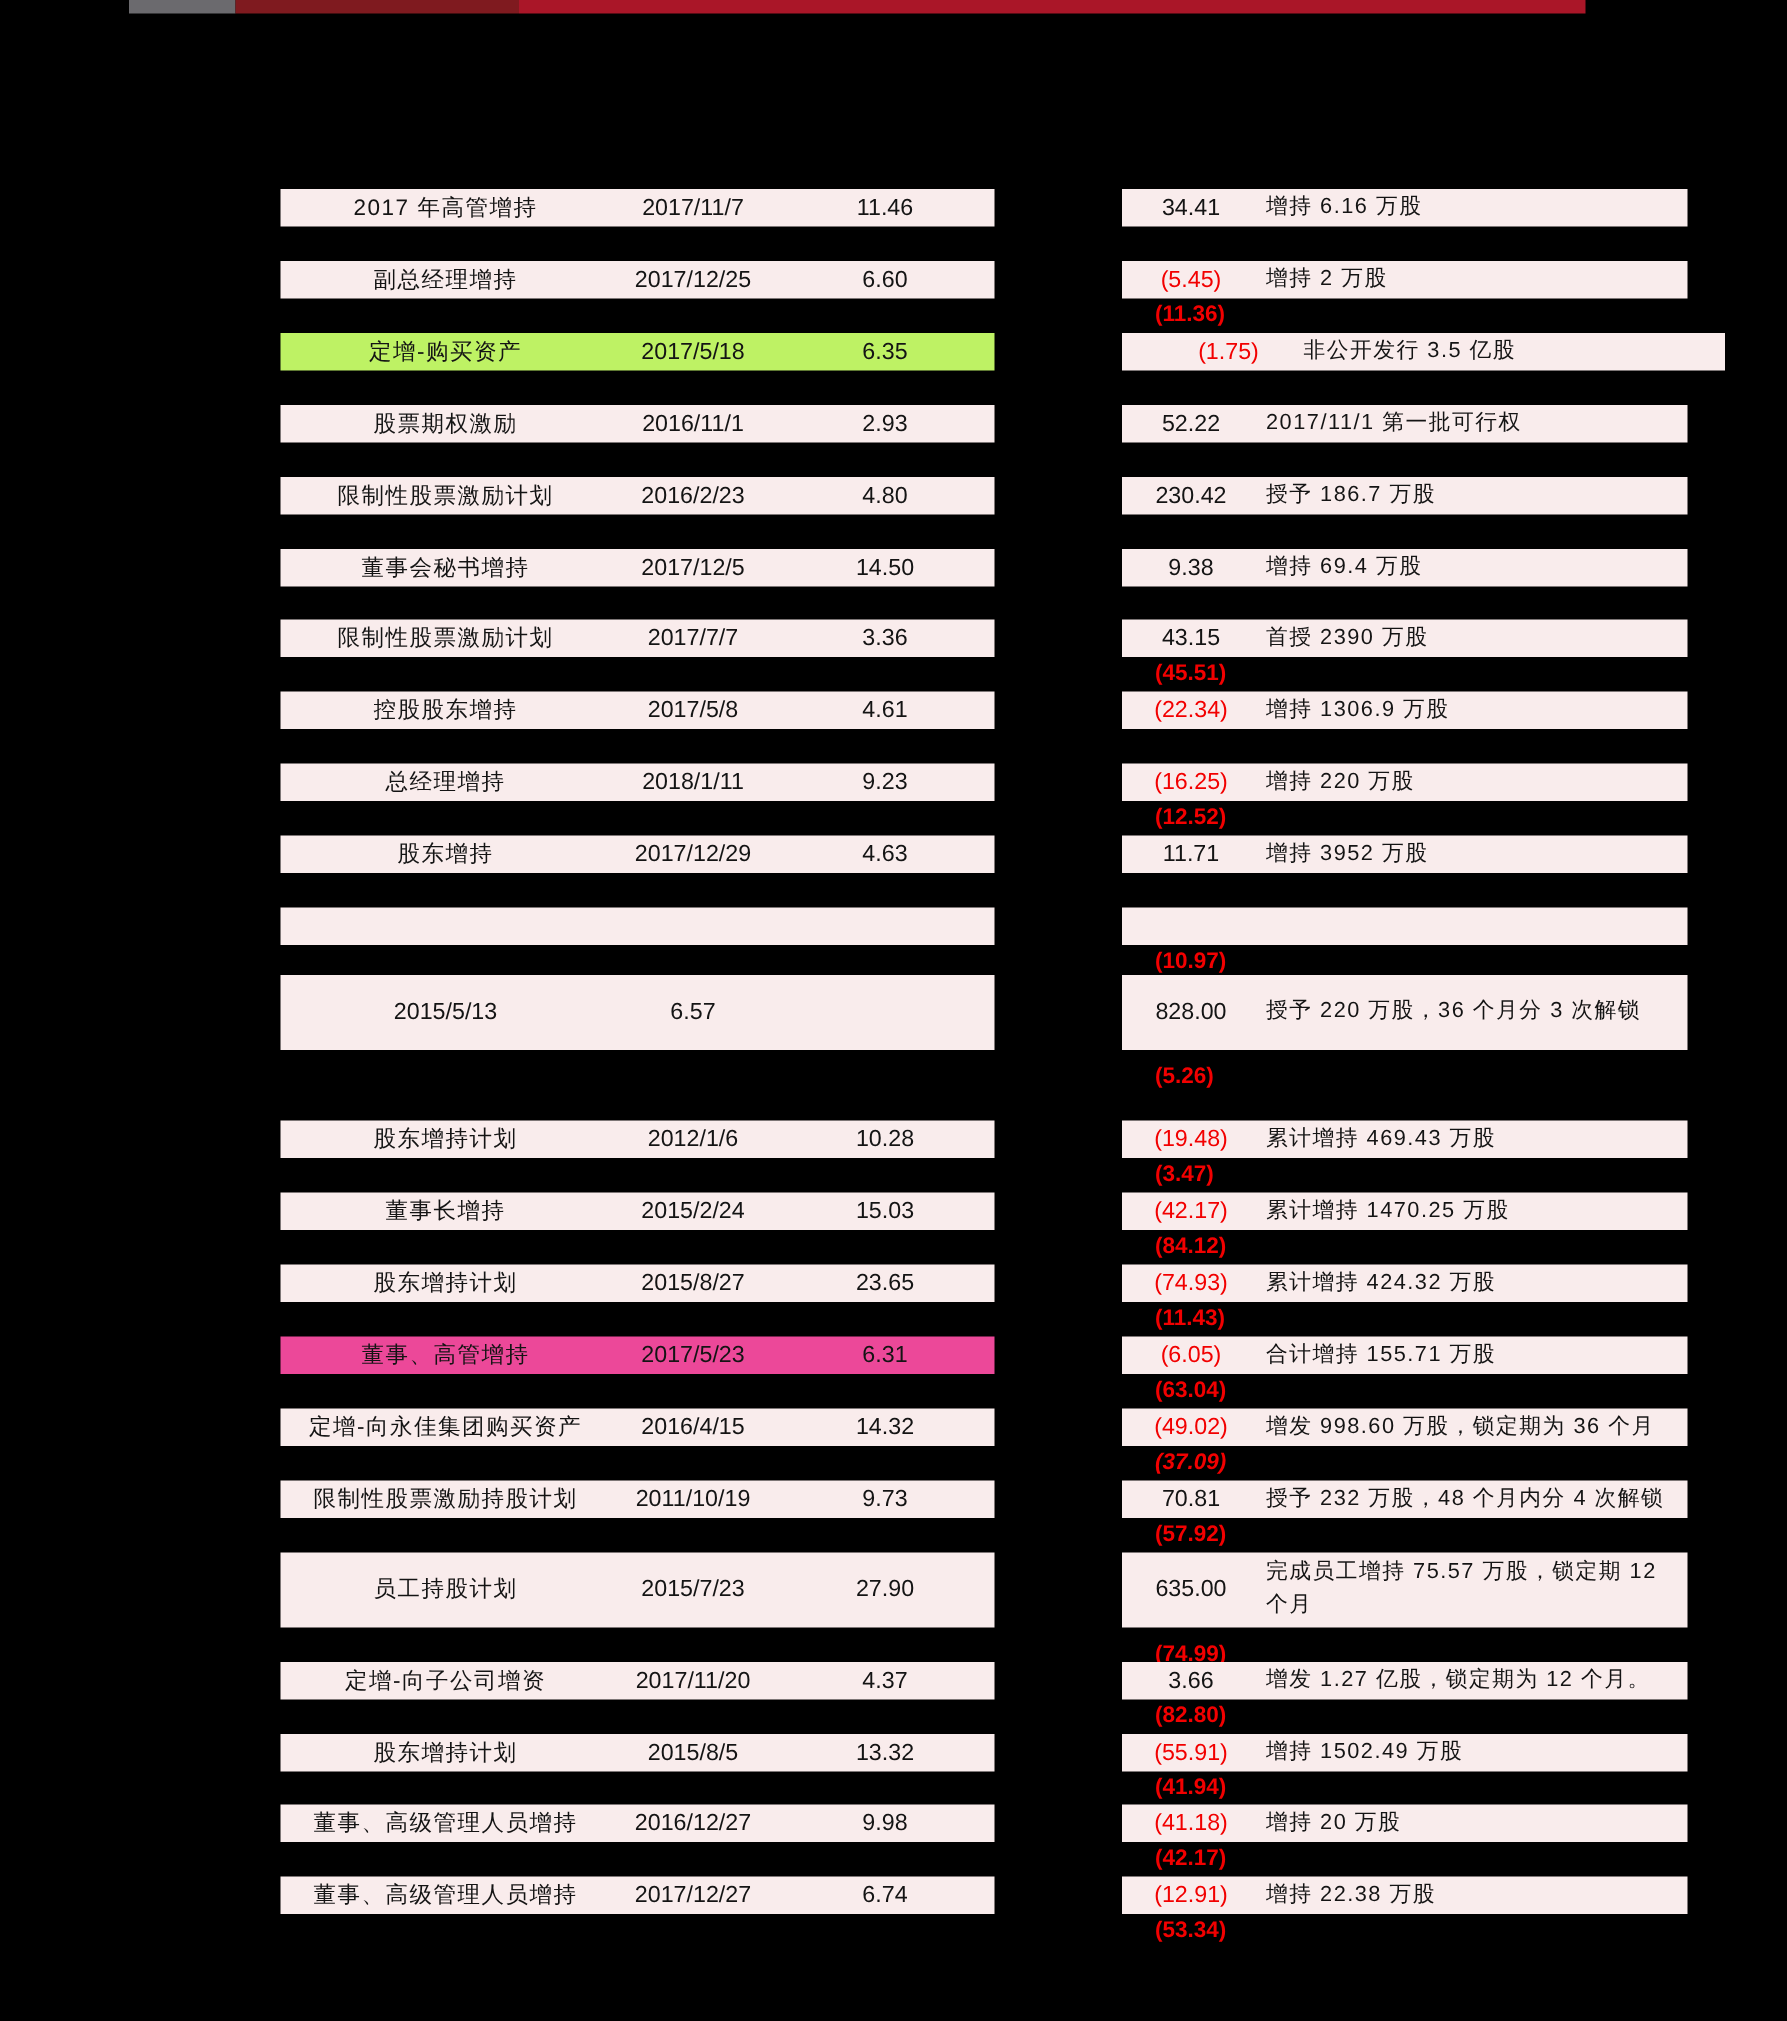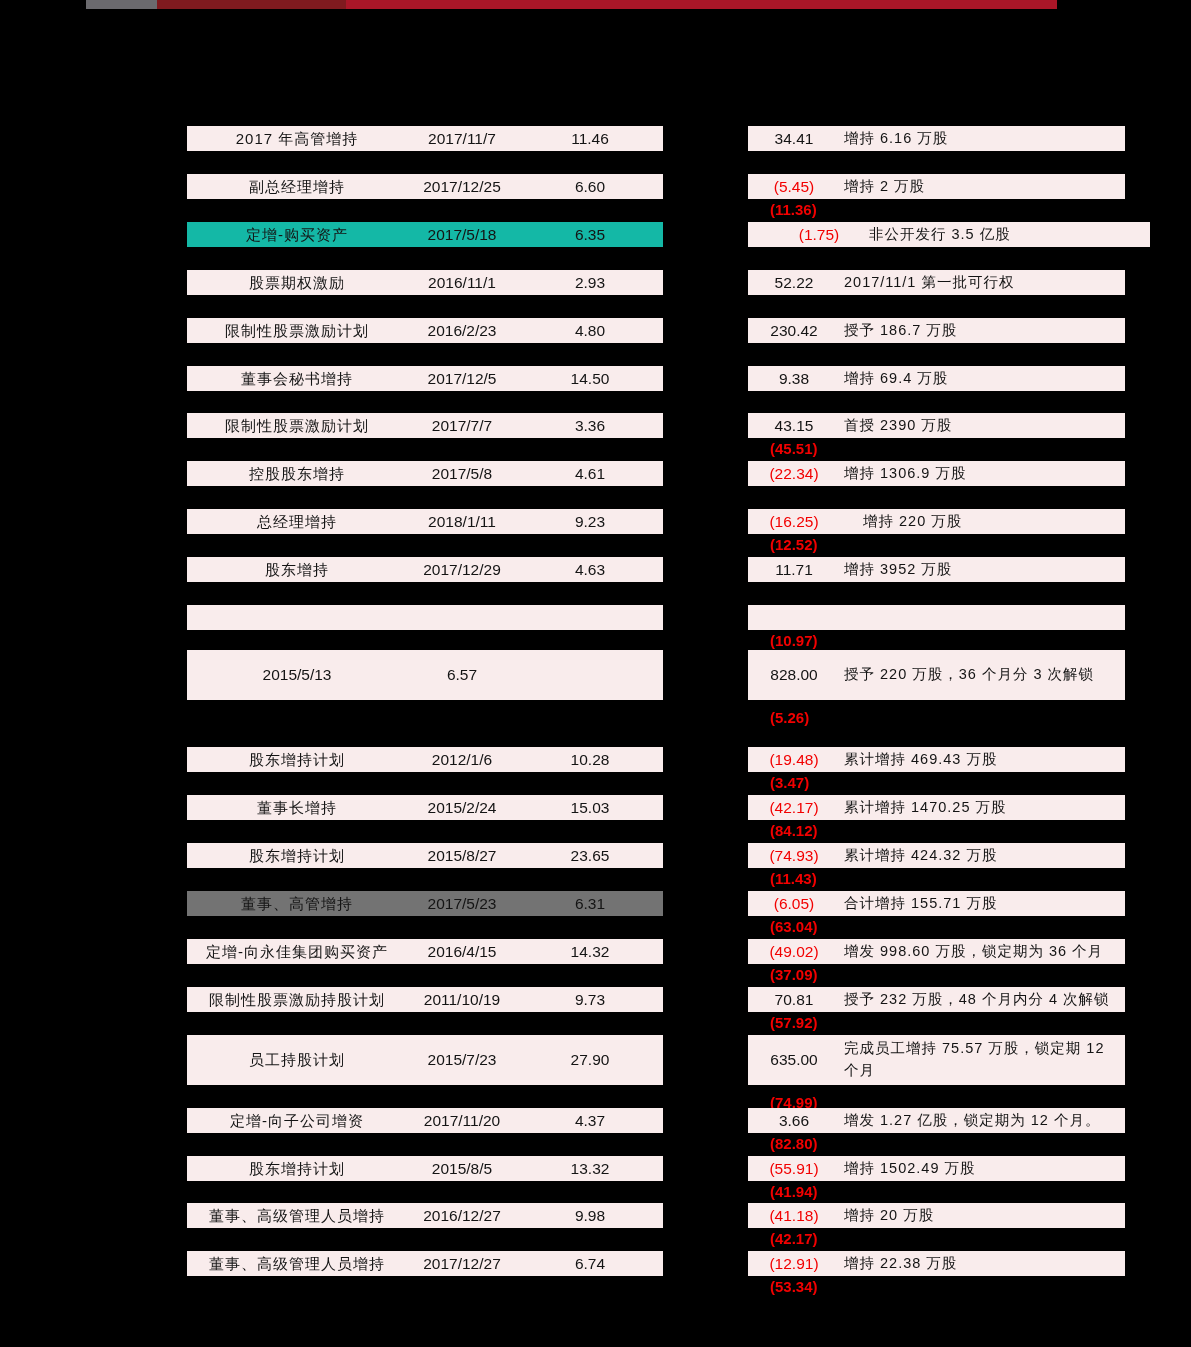--- a/index.html
+++ b/index.html
@@ -52,21 +52,21 @@
       <div class="cell cell-left one-line" style="left: 187px; top: 174px; width: 476px; height: 25px; background: rgb(249, 236, 236);">
         <div class="ev-name">副总经理增持</div>
         <div class="ev-date">2017/12/25</div>
         <div class="ev-price">6.60</div>
       </div>
       <div class="cell cell-right one-line" style="left: 748px; top: 174px; width: 377px; height: 25px; background: rgb(249, 236, 236);">
         <div class="ev-value red">(5.45)</div>
         <div class="ev-desc">增持 2 万股</div>
       </div>
       <div class="gap-val" style="left: 770px; top: 201px; color: rgb(242, 0, 0);">(11.36)</div>
-      <div class="cell cell-left one-line" style="left: 187px; top: 222px; width: 476px; height: 25px; background: #14b8a6;">
+      <div class="cell cell-left one-line" style="left: 187px; top: 222px; width: 476px; height: 25px; background: #bef264;">
         <div class="ev-name">定增-购买资产</div>
         <div class="ev-date">2017/5/18</div>
         <div class="ev-price">6.35</div>
       </div>
       <div class="cell cell-right one-line" style="left: 748px; top: 222px; width: 377px; height: 25px; background: rgb(249, 236, 236); padding-left: 25px;">
         <div class="ev-value red">(1.75)</div>
         <div class="ev-desc">非公开发行 3.5 亿股</div>
       </div>
       <div class="cell cell-left one-line" style="left: 187px; top: 270px; width: 476px; height: 25px; background: rgb(249, 236, 236);">
         <div class="ev-name">股票期权激励</div>
@@ -112,21 +112,21 @@
       </div>
       <div class="cell cell-right one-line" style="left: 748px; top: 461px; width: 377px; height: 25px; background: rgb(249, 236, 236);">
         <div class="ev-value red">(22.34)</div>
         <div class="ev-desc">增持 1306.9 万股</div>
       </div>
       <div class="cell cell-left one-line" style="left: 187px; top: 509px; width: 476px; height: 25px; background: rgb(249, 236, 236);">
         <div class="ev-name">总经理增持</div>
         <div class="ev-date">2018/1/11</div>
         <div class="ev-price">9.23</div>
       </div>
-      <div class="cell cell-right one-line" style="left: 748px; top: 509px; width: 377px; height: 25px; background: rgb(249, 236, 236); gap: 19px;">
+      <div class="cell cell-right one-line" style="left: 748px; top: 509px; width: 377px; height: 25px; background: rgb(249, 236, 236);">
         <div class="ev-value red">(16.25)</div>
         <div class="ev-desc">增持 220 万股</div>
       </div>
       <div class="gap-val" style="left: 770px; top: 536px; color: rgb(242, 0, 0);">(12.52)</div>
       <div class="cell cell-left one-line" style="left: 187px; top: 557px; width: 476px; height: 25px; background: rgb(249, 236, 236);">
         <div class="ev-name">股东增持</div>
         <div class="ev-date">2017/12/29</div>
         <div class="ev-price">4.63</div>
       </div>
       <div class="cell cell-right one-line" style="left: 748px; top: 557px; width: 377px; height: 25px; background: rgb(249, 236, 236);">
@@ -168,40 +168,40 @@
       <div class="cell cell-left one-line" style="left: 187px; top: 843px; width: 476px; height: 25px; background: rgb(249, 236, 236);">
         <div class="ev-name">股东增持计划</div>
         <div class="ev-date">2015/8/27</div>
         <div class="ev-price">23.65</div>
       </div>
       <div class="cell cell-right one-line" style="left: 748px; top: 843px; width: 377px; height: 25px; background: rgb(249, 236, 236);">
         <div class="ev-value red">(74.93)</div>
         <div class="ev-desc">累计增持 424.32 万股</div>
       </div>
       <div class="gap-val" style="left: 770px; top: 870px; color: rgb(242, 0, 0);">(11.43)</div>
-      <div class="cell cell-left one-line" style="left: 187px; top: 891px; width: 476px; height: 25px; background: #737373;">
+      <div class="cell cell-left one-line" style="left: 187px; top: 891px; width: 476px; height: 25px; background: #ec4899;">
         <div class="ev-name">董事、高管增持</div>
         <div class="ev-date">2017/5/23</div>
         <div class="ev-price">6.31</div>
       </div>
       <div class="cell cell-right one-line" style="left: 748px; top: 891px; width: 377px; height: 25px; background: rgb(249, 236, 236);">
         <div class="ev-value red">(6.05)</div>
         <div class="ev-desc">合计增持 155.71 万股</div>
       </div>
       <div class="gap-val" style="left: 770px; top: 918px; color: rgb(242, 0, 0);">(63.04)</div>
       <div class="cell cell-left one-line" style="left: 187px; top: 939px; width: 476px; height: 25px; background: rgb(249, 236, 236);">
         <div class="ev-name">定增-向永佳集团购买资产</div>
         <div class="ev-date">2016/4/15</div>
         <div class="ev-price">14.32</div>
       </div>
       <div class="cell cell-right one-line" style="left: 748px; top: 939px; width: 377px; height: 25px; background: rgb(249, 236, 236);">
         <div class="ev-value red">(49.02)</div>
         <div class="ev-desc">增发 998.60 万股，锁定期为 36 个月</div>
       </div>
-      <div class="gap-val" style="left: 770px; top: 966px; color: rgb(242, 0, 0);">(37.09)</div>
+      <div class="gap-val" style="left: 770px; top: 966px; color: rgb(242, 0, 0); font-style: italic;">(37.09)</div>
       <div class="cell cell-left one-line" style="left: 187px; top: 987px; width: 476px; height: 25px; background: rgb(249, 236, 236);">
         <div class="ev-name">限制性股票激励持股计划</div>
         <div class="ev-date">2011/10/19</div>
         <div class="ev-price">9.73</div>
       </div>
       <div class="cell cell-right one-line" style="left: 748px; top: 987px; width: 377px; height: 25px; background: rgb(249, 236, 236);">
         <div class="ev-value">70.81</div>
         <div class="ev-desc">授予 232 万股，48 个月内分 4 次解锁</div>
       </div>
       <div class="gap-val" style="left: 770px; top: 1014px; color: rgb(242, 0, 0);">(57.92)</div>

